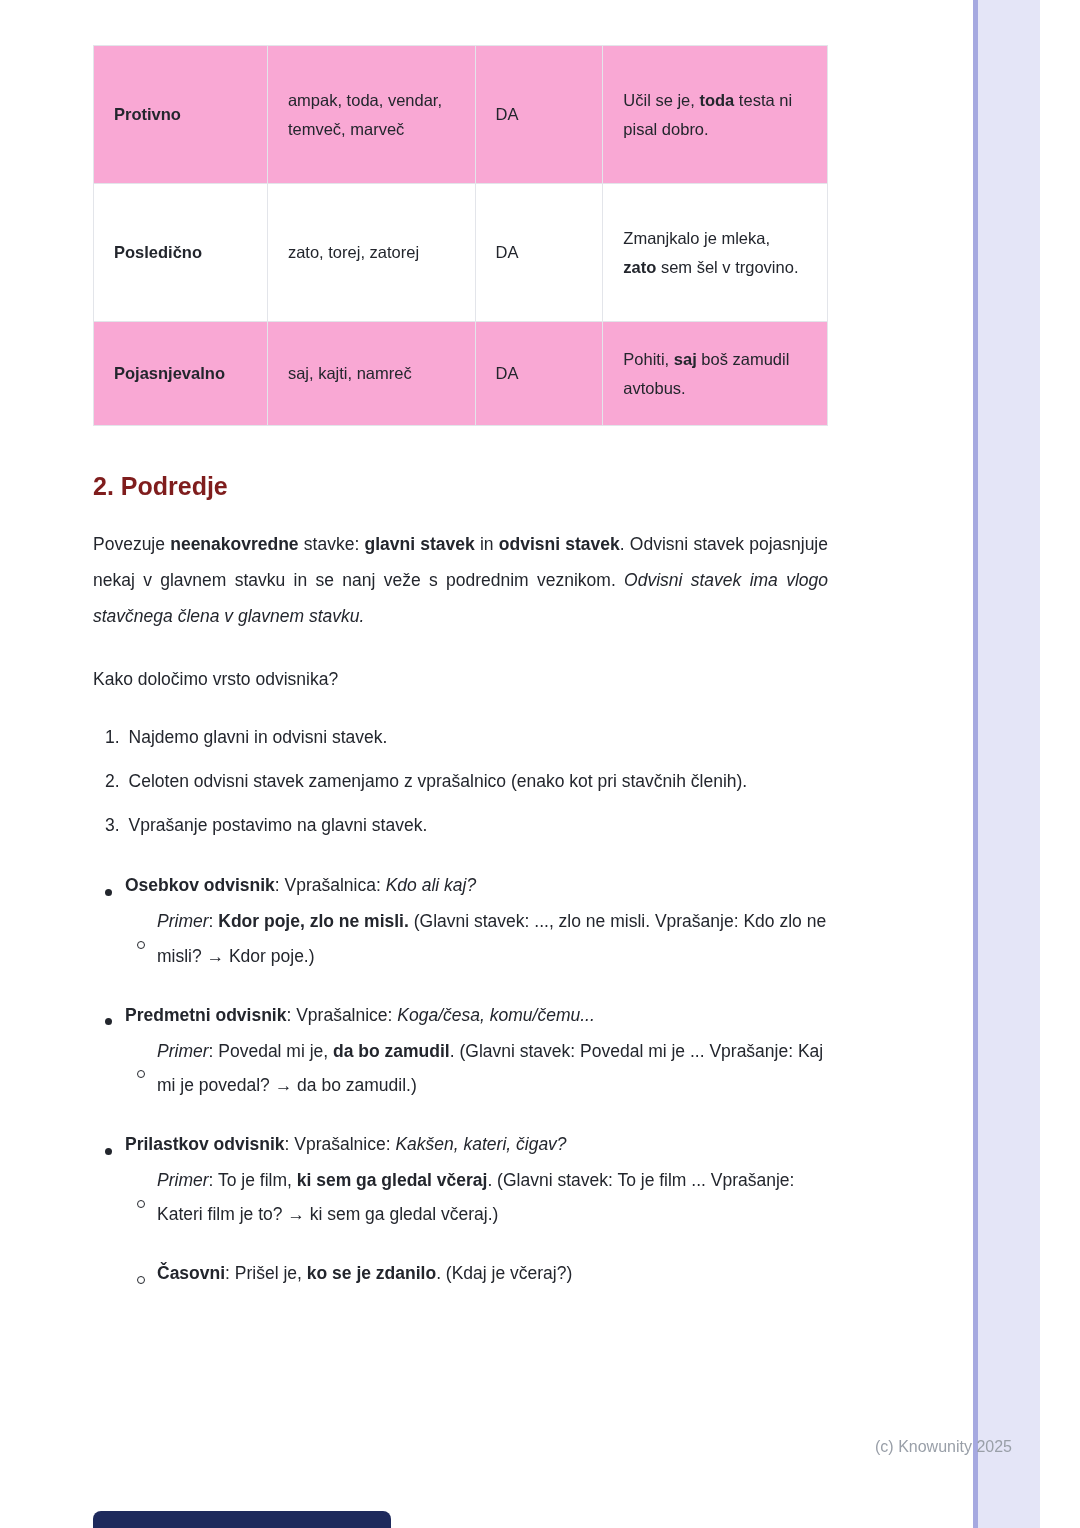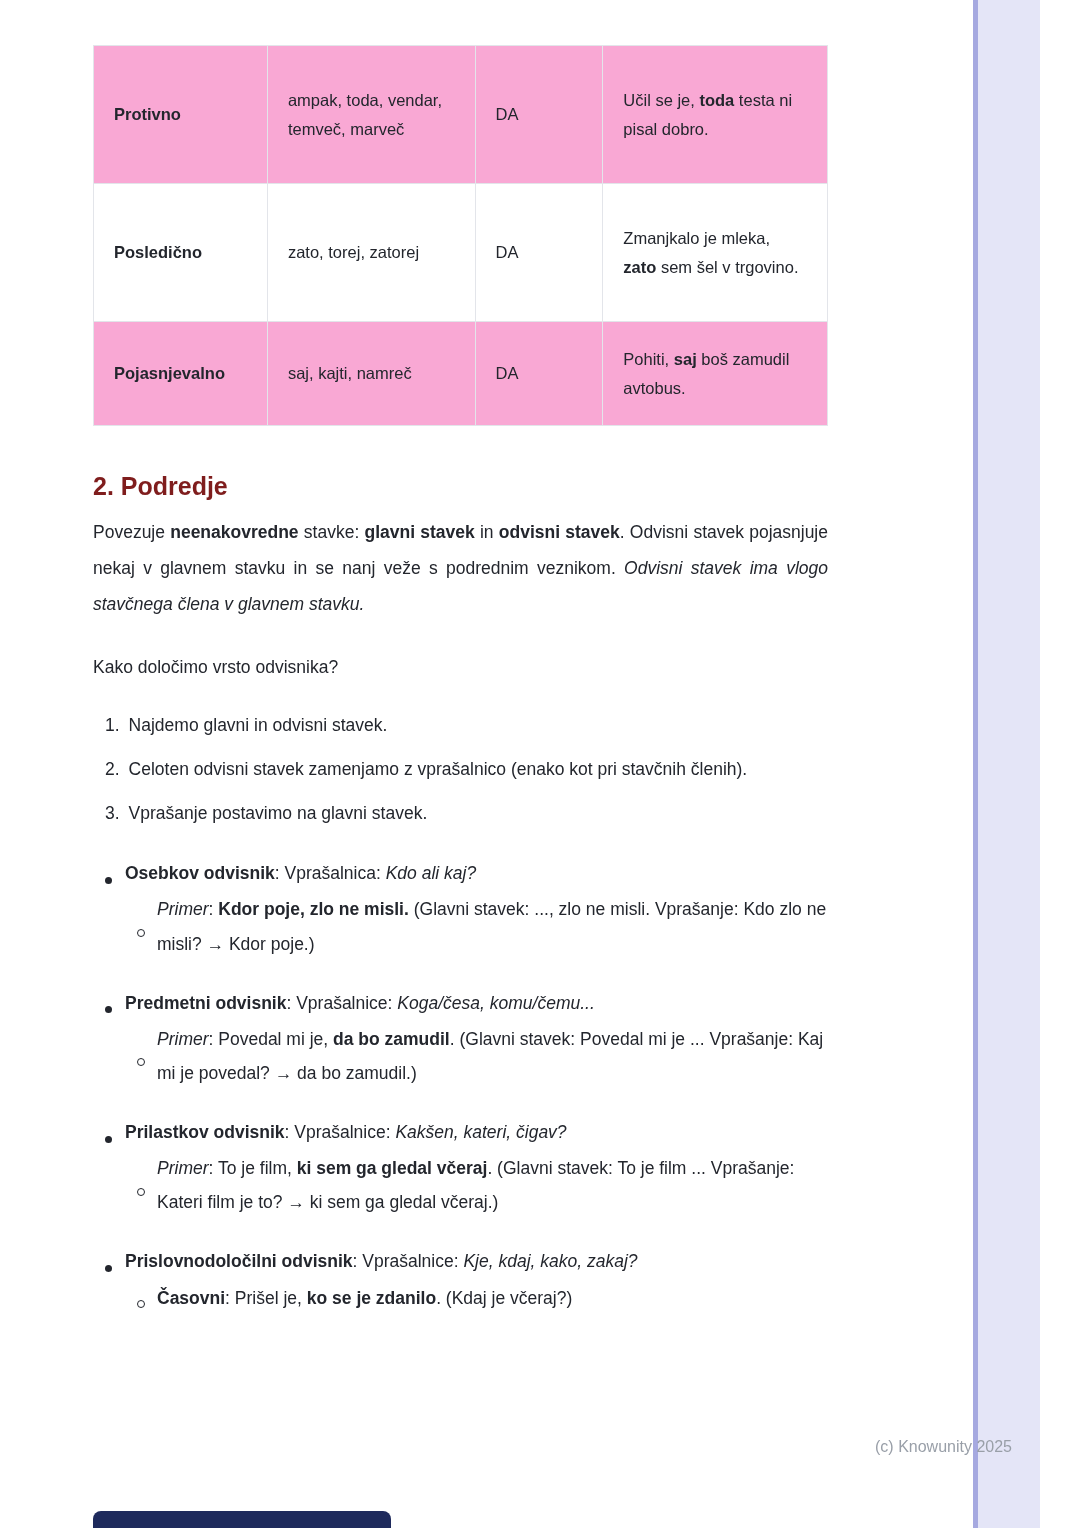--- a/index.html
+++ b/index.html
@@ -26,21 +26,21 @@
   }
   tr.alt { background:#f9a8d4; }
   td.c-type  { width:174px; font-weight:700; }
   td.c-conj  { width:208px; }
   td.c-comma { width:128px; }
   td.c-ex    { width:225px; }
   tr.r1 { height:98px; } tr.r2 { height:138px; } tr.r3 { height:138px; } tr.r4 { height:104px; }
 
   
   .sec-heading { margin-top:46px; font-size:25px; font-weight:700; color:#7f1d1d; }
-  .intro { margin-top:14px; font-size:17.5px; line-height:2.05; text-align:justify; }
+  .intro { margin-top:26px; font-size:17.5px; line-height:2.05; text-align:justify; }
   .question { margin-top:28px; font-size:17.5px; line-height:1.9; }
 
   ol.steps { list-style:none; margin-top:24px; padding-left:12px; }
   ol.steps li { display:flex; font-size:17.5px; line-height:1.95; margin-bottom:10px; }
   ol.steps .num { flex:0 0 auto; margin-right:9px; }
   ol.steps .step-text { flex:1 1 auto; }
 
   .types-heading { margin-top:26px; font-size:17.5px; font-weight:700; line-height:1.9; }
 
   .types { margin-top:26px; }
@@ -149,24 +149,20 @@
         <span class="dot"></span>
         <div class="t-text"><span class="b">Prilastkov odvisnik</span><span>: Vprašalnice: </span><span class="i">Kakšen, kateri, čigav?</span></div>
       </div>
       <div class="type-sub">
         <span class="circ"></span>
         <div class="t-text"><span class="i">Primer</span><span>: To je film, </span><span class="b">ki sem ga gledal včeraj</span><span>. (Glavni stavek: To je film ... Vprašanje: Kateri film je to? → ki sem ga gledal včeraj.)</span></div>
       </div>
     </div>
 
     <div class="type-group">
-      <div class="type-main">
-        <span class="dot"></span>
-        <div class="t-text"><span class="b">Prislovnodoločilni odvisnik</span><span>: Vprašalnice: </span><span class="i">Kje, kdaj, kako, zakaj?</span></div>
-      </div>
       <div class="type-sub">
         <span class="circ"></span>
         <div class="t-text"><span class="b">Časovni</span><span>: Prišel je, </span><span class="b">ko se je zdanilo</span><span>. (Kdaj je včeraj?)</span></div>
       </div>
     </div>
 
   </div>
 </div>
 
 <div class="edge-line"></div>

